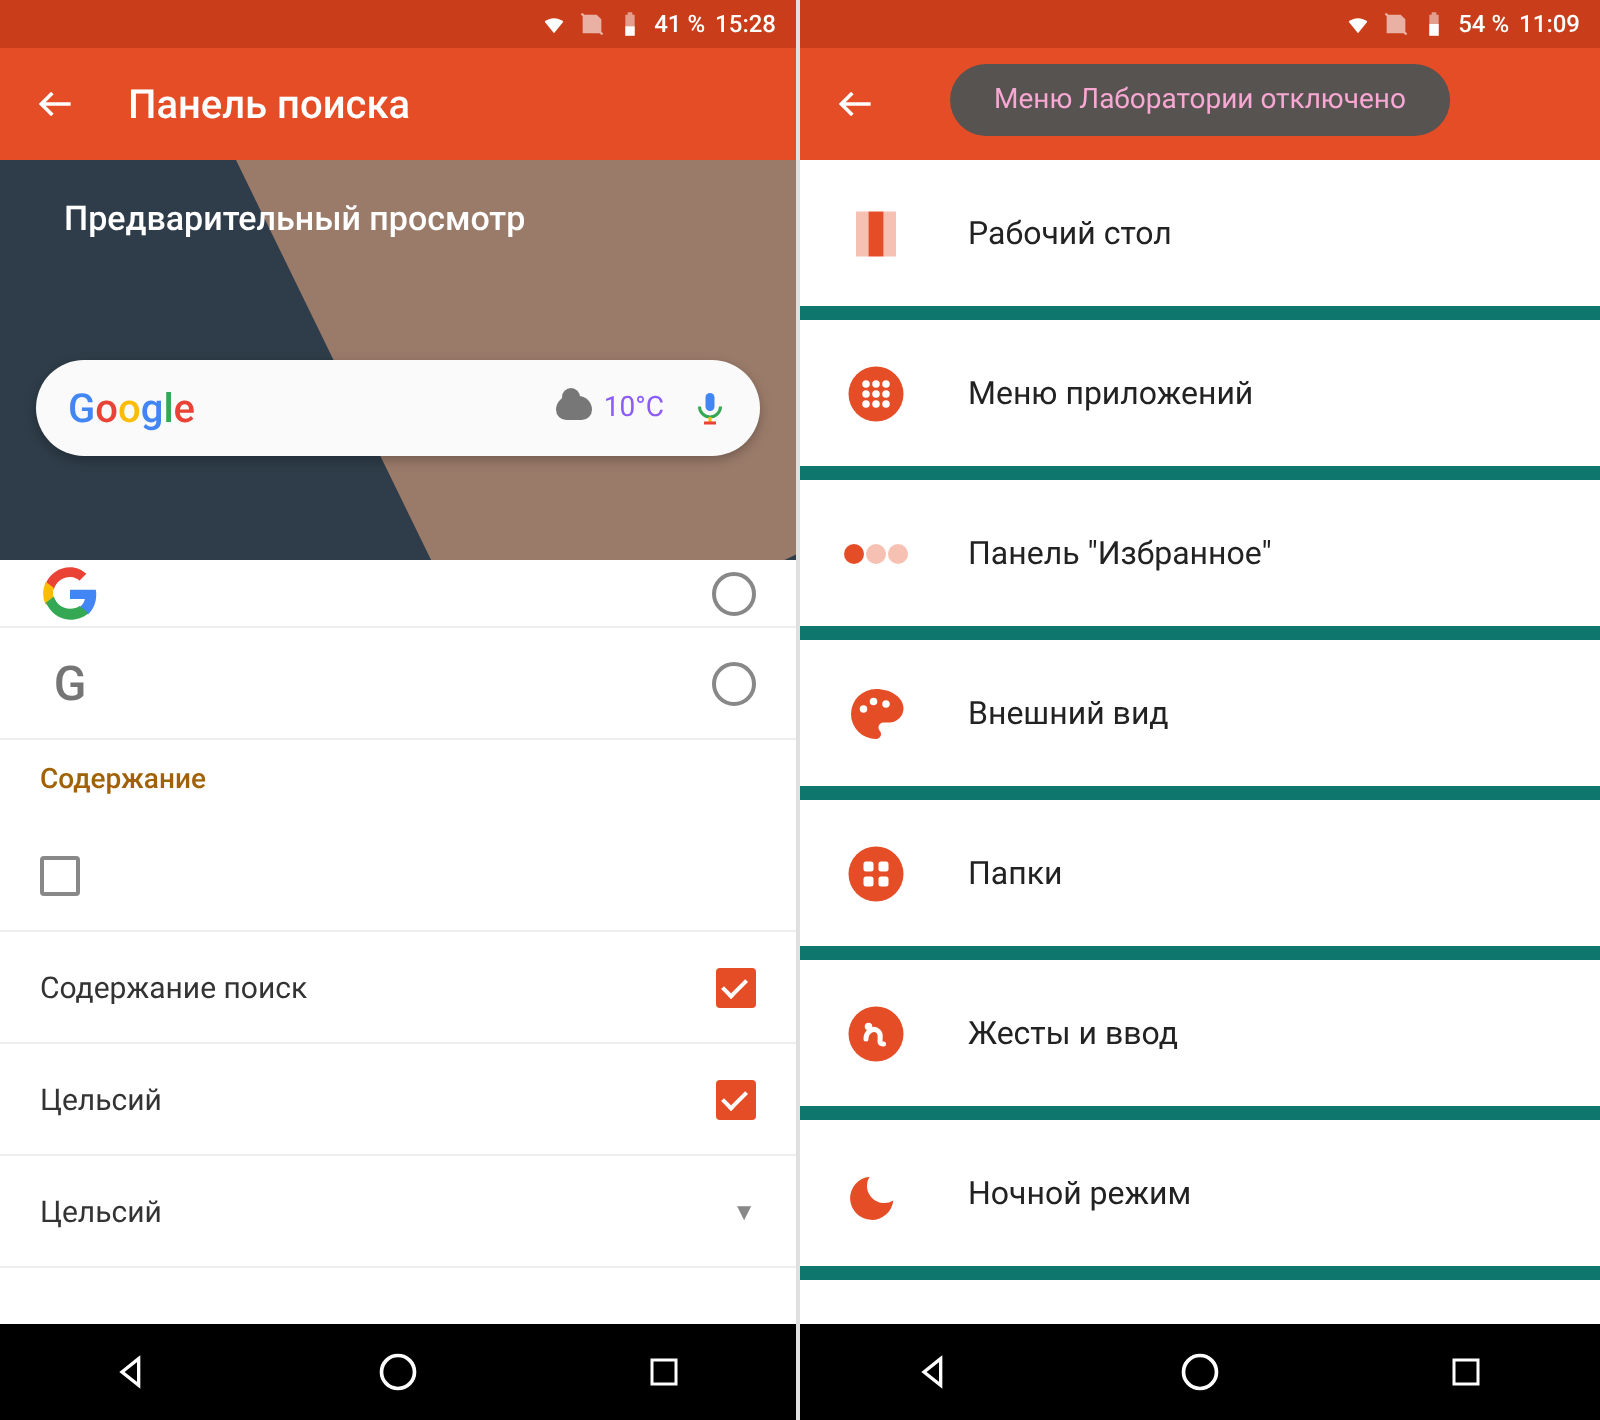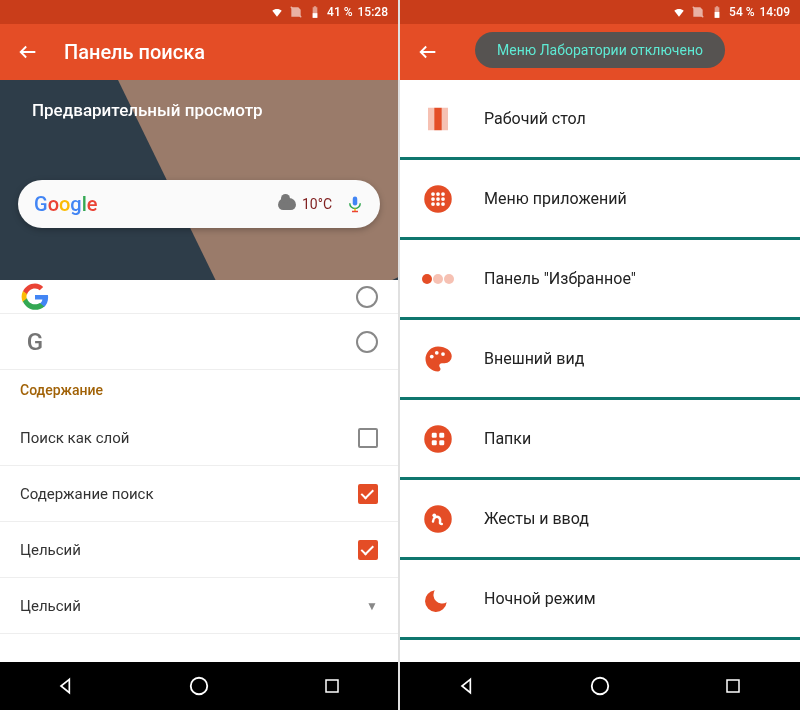--- a/index.html
+++ b/index.html
@@ -54,21 +54,21 @@
   .app-title {
     font-size: 20px;
     font-weight: 500;
     margin-left: 16px;
   }
   .toast {
     position: absolute;
     left: 50%; transform: translateX(-50%);
     top: 8px;
     background: #565351;
-    color: #5eead4;
+    color: #f9a8d4;
     padding: 10px 22px;
     border-radius: 22px;
     font-size: 14px;
     white-space: nowrap;
   }
 
   
   .preview {
     height: 200px;
     position: relative;
@@ -108,21 +108,21 @@
   }
   .google-logo span:nth-child(1){color:#4285f4}
   .google-logo span:nth-child(2){color:#ea4335}
   .google-logo span:nth-child(3){color:#fbbc05}
   .google-logo span:nth-child(4){color:#4285f4}
   .google-logo span:nth-child(5){color:#34a853}
   .google-logo span:nth-child(6){color:#ea4335}
   .pill-spacer { flex: 1; }
   .weather {
     display: flex; align-items: center; gap: 6px;
-    color: #7f1d1d; font-size: 14px;
+    color: #8b5cf6; font-size: 14px;
   }
   .cloud-ico { width: 18px; height: 12px; background:#777; border-radius:8px 8px 6px 6px; position:relative; }
   .cloud-ico::before{content:"";position:absolute;width:9px;height:9px;background:#777;border-radius:50%;left:3px;top:-4px;}
   .mic { margin-left: 14px; }
 
   
   .list { flex: 1; overflow: hidden; background:#fff; }
   .row {
     height: 56px;
     display: flex;
@@ -166,21 +166,21 @@
     display:flex; align-items:center; justify-content:center;
   }
   .g-mono { font-size:24px; font-weight:500; color:#757575; }
 
   
   .srow {
     height: 80px;
     display: flex;
     align-items: center;
     padding: 0 20px;
-    border-bottom: 3px solid #0f766e;
+    border-bottom: 7px solid #0f766e;
     font-size: 16px;
     color: #222;
   }
   .srow .sicon {
     width: 36px; height: 36px;
     margin-right: 28px;
     display:flex; align-items:center; justify-content:center;
   }
   .srow .slabel { flex:1; }
 
@@ -273,21 +273,20 @@
 
     <div class="row">
       <div class="g-mark g-mono">G</div>
       <div class="pill-spacer"></div>
       <div class="radio"></div>
     </div>
 
     <div class="section-header">Содержание</div>
 
     <div class="row">
-      <div class="rlabel">Поиск как слой</div>
       <div class="checkbox"></div>
     </div>
     <div class="row">
       <div class="rlabel">Содержание поиск</div>
       <div class="checkbox checked"></div>
     </div>
     <div class="row">
       <div class="rlabel">Цельсий</div>
       <div class="checkbox checked"></div>
     </div>
@@ -324,21 +323,21 @@
       </svg>
     <svg class="status-ico" viewBox="0 0 24 24" fill="#fff" opacity=".6">
         <path d="M4 4h12l4 4v12H4z"></path>
         <line x1="3" y1="3" x2="21" y2="21" stroke="#fff" stroke-width="2"></line>
       </svg>
     <svg class="status-ico" viewBox="0 0 24 24" fill="#fff">
         <path d="M8 4h8v18H8z M10 2h4v2h-4z" opacity=".5"></path>
         <path d="M8 12h8v10H8z"></path>
       </svg>
     <span>54 %</span>
-    <span>14:09</span>
+    <span>11:09</span>
   </div>
 
   <div class="app-bar">
     <div class="back-btn">
       <svg width="22" height="22" viewBox="0 0 24 24" fill="none" stroke="#fff" stroke-width="2">
           <path d="M20 12H4M10 6l-6 6 6 6"></path>
         </svg>
     </div>
     <div class="toast">Меню Лаборатории отключено</div>
   </div>

